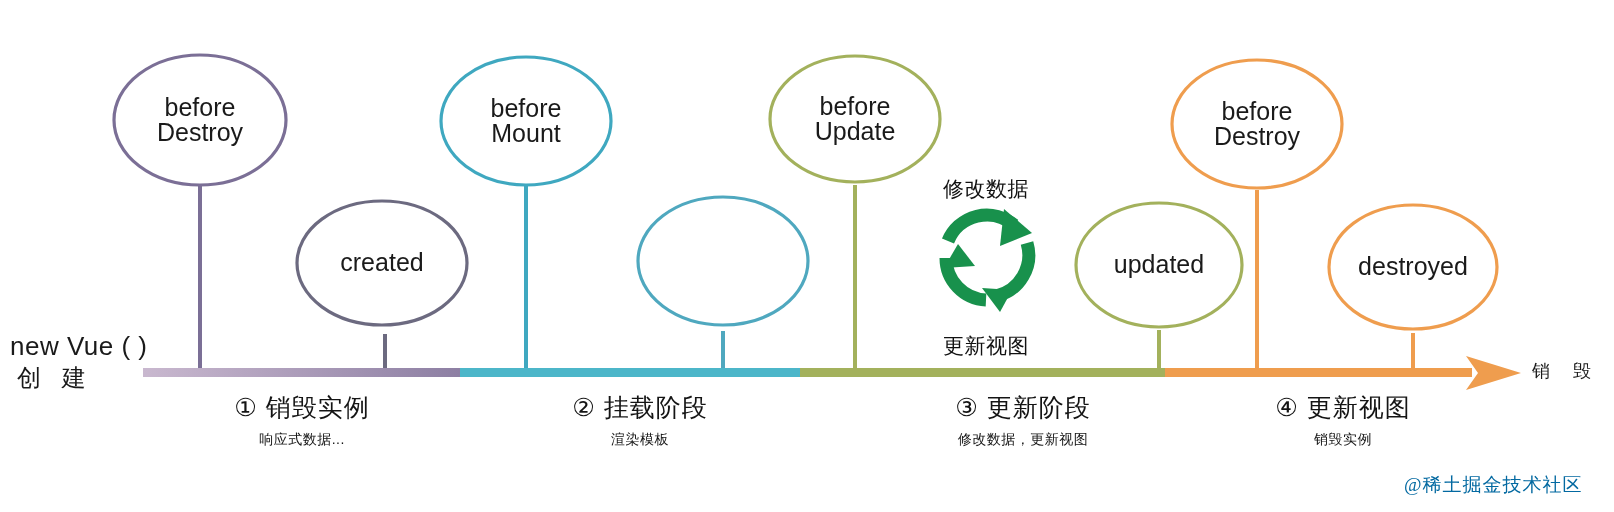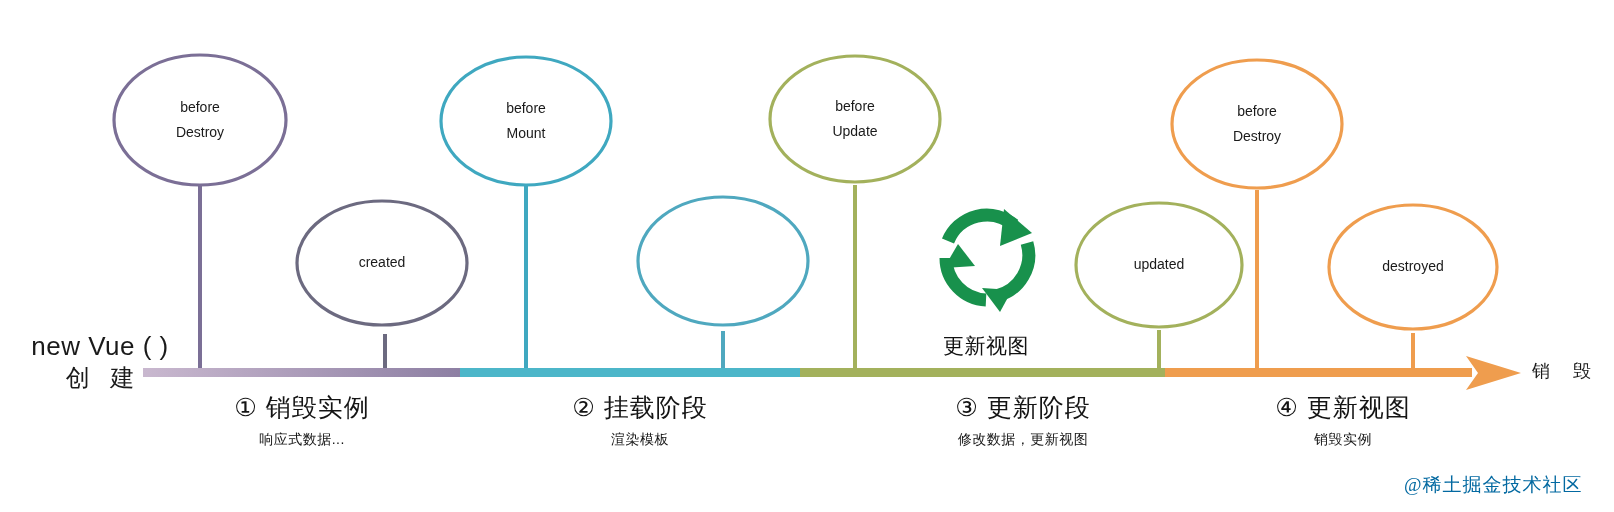--- a/index.html
+++ b/index.html
@@ -21,29 +21,29 @@
     position: absolute;
     left: 0;
     top: 0;
     width: 1614px;
     height: 512px;
   }
   .bubble-label {
     position: absolute;
     text-align: center;
     color: #1a1a1a;
-    font-size: 14px;
+    font-size: 25px;
     line-height: 25px;
     font-family: "Liberation Sans", "DejaVu Sans", sans-serif;
     pointer-events: none;
   }
   .bubble-label span { display: block; }
   .axis-start {
     position: absolute;
-    text-align: center;
+    text-align: left;
     color: #1a1a1a;
     font-family: "Liberation Sans", "DejaVu Sans", sans-serif;
   }
   .axis-start .line1 {
     font-size: 26px;
     line-height: 32px;
     letter-spacing: 0.5px;
     display: block;
   }
   .axis-start .line2 {
@@ -187,20 +187,21 @@
     <span>destroyed</span>
   </div>
 
   <div class="axis-start" style="left:10px; top:330px; width:180px;">
     <span class="line1">new Vue ( )</span>
     <span class="line2">创 建</span>
   </div>
 
   <div class="axis-end" style="left:1532px; top:355px;">销 毁</div>
 
+  <div class="loop-caption" style="left:906px; top:176px;">修改数据</div>
   <div class="loop-caption" style="left:906px; top:333px;">更新视图</div>
 
   <div class="phase" style="left:167px; top:391px; width:270px;">
     <span class="phase-title">① 销毁实例</span>
     <span class="phase-sub">响应式数据...</span>
   </div>
 
   <div class="phase" style="left:505px; top:391px; width:270px;">
     <span class="phase-title">② 挂载阶段</span>
     <span class="phase-sub">渲染模板</span>

